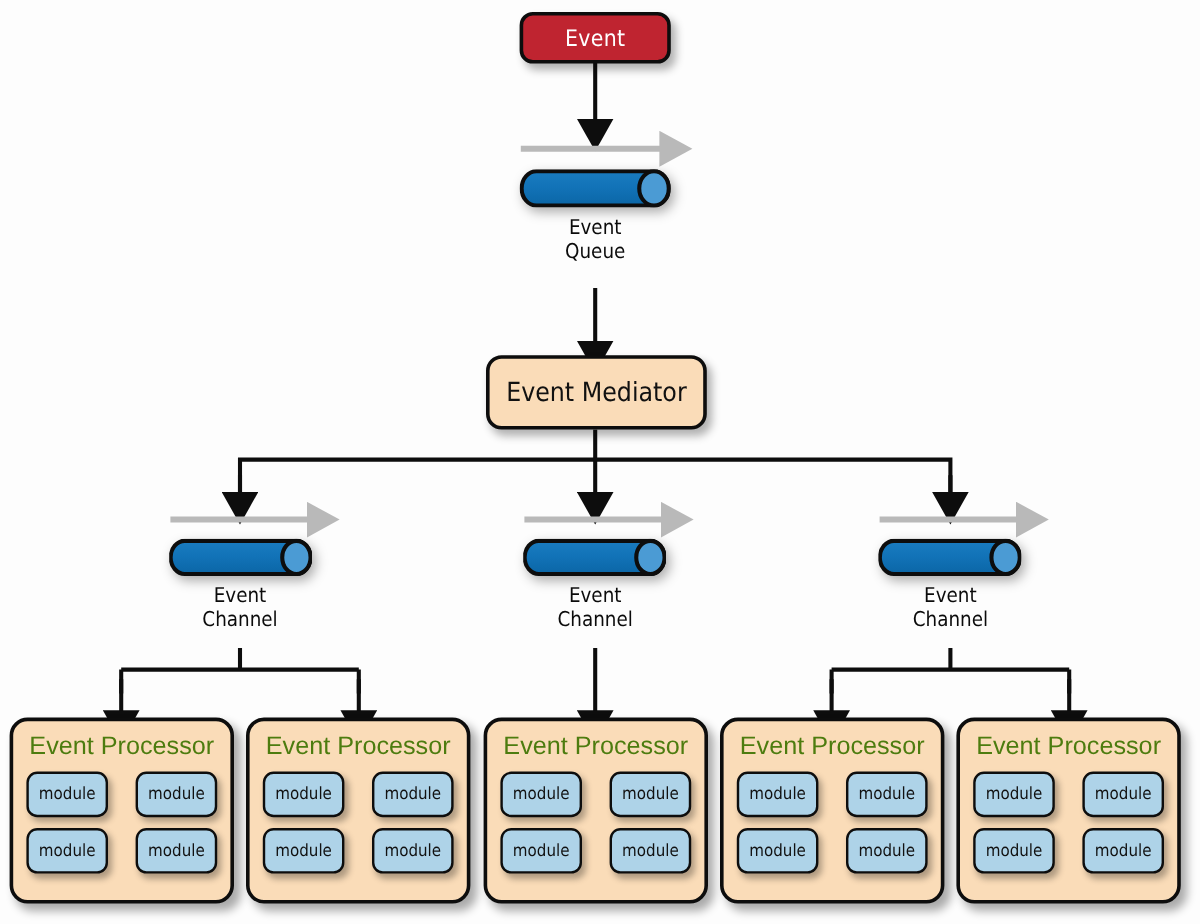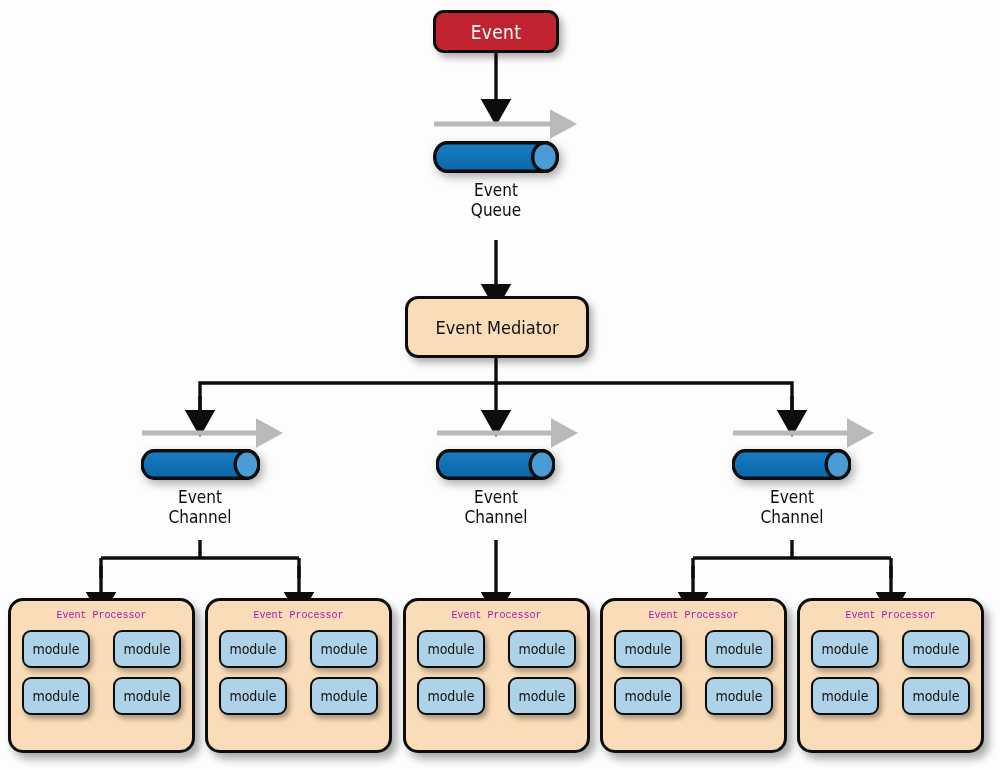--- a/index.html
+++ b/index.html
@@ -45,21 +45,21 @@
     font-family: "DejaVu Sans Condensed", "Liberation Sans", sans-serif;
     letter-spacing: 0.3px;
   }
   
   .mediator-box {
     background: #fadcb8;
     border-radius: 13px;
     color: #111111;
   }
   .mediator-box .node-label {
-    font-size: 18px;
+    font-size: 22px;
     font-family: "DejaVu Sans Condensed", "Liberation Sans", sans-serif;
   }
   
   .cylinder-wrap {
     position: absolute;
   }
   .cylinder {
     position: relative;
     width: 100%;
     height: 100%;
@@ -82,23 +82,23 @@
     background: #fadcb8;
     border: 3px solid #0d0d0d;
     border-radius: 15px;
     box-shadow: 5px 6px 8px rgba(0,0,0,0.33);
     display: flex;
     flex-direction: column;
     align-items: center;
     padding-top: 9px;
   }
   .processor-title {
-    font-size: 10px;
-    color: #a21caf;
-    font-family: Liberation Mono, monospace;
+    font-size: 21px;
+    color: #4d7c0f;
+    font-family: Liberation Sans, sans-serif;
     margin-bottom: 9px;
     white-space: nowrap;
   }
   .module-grid {
     display: grid;
     grid-template-columns: repeat(2, 1fr);
     gap: 9px 23px;
     width: calc(100% - 22px);
   }
   .module-box {

